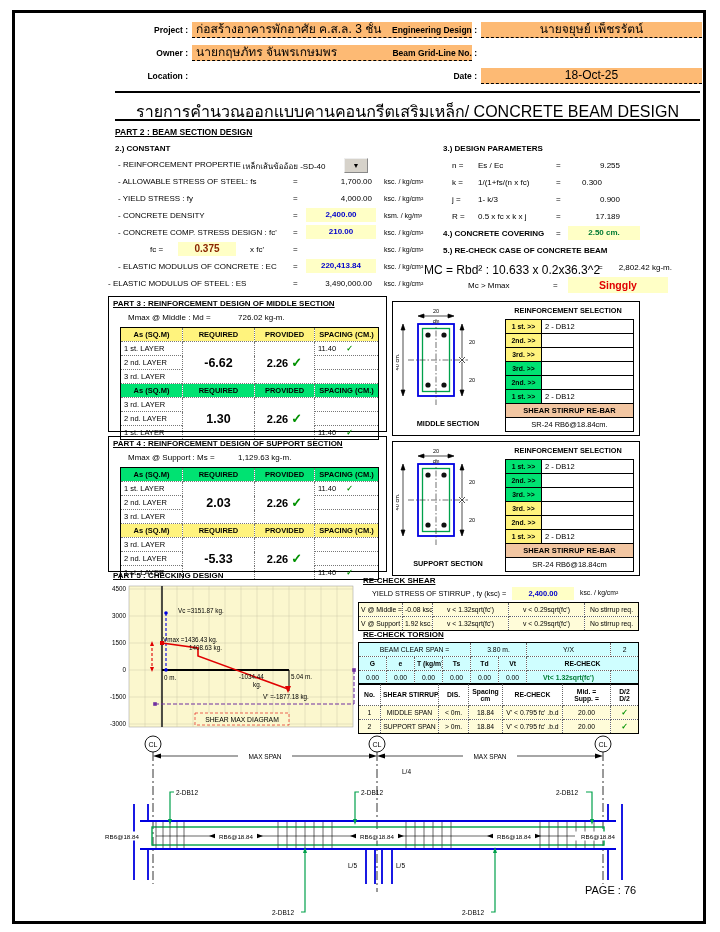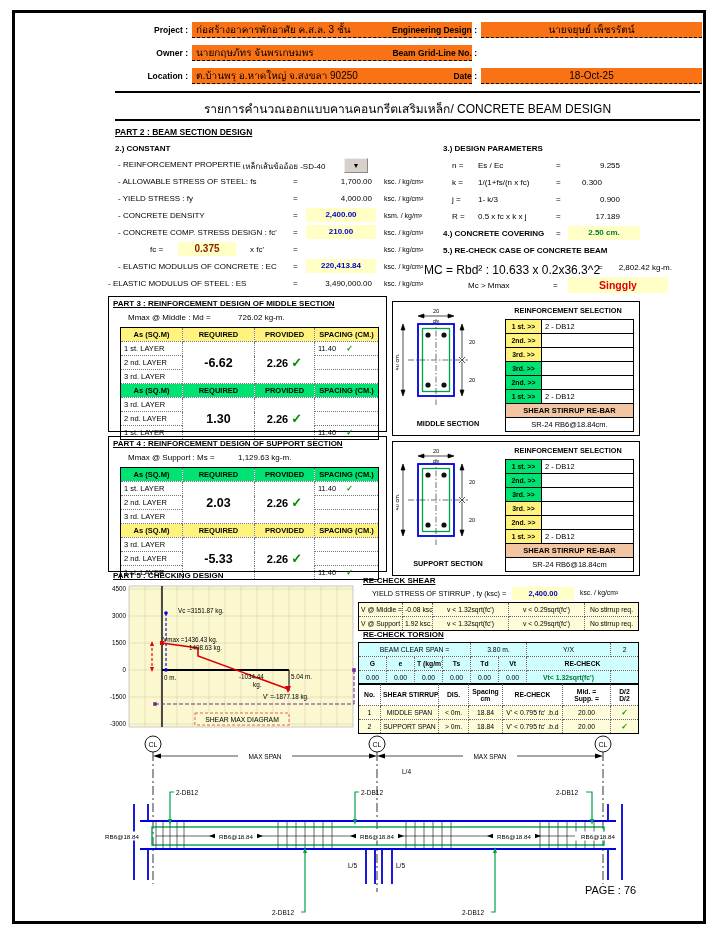--- a/index.html
+++ b/index.html
@@ -6,21 +6,21 @@
   #page{position:relative;width:720px;height:932px;background:#fff;overflow:hidden;
         font-family:"Liberation Sans",sans-serif;color:#000;}
   .a{position:absolute;}
   .t{font-size:8px;white-space:nowrap;}
   .b{font-weight:bold;}
   .r{text-align:right;}
   .c{text-align:center;}
   .u{text-decoration:underline;}
   .frame{border:3px solid #000;}
   .hline{background:#000;height:2px;}
-  .ybox{background:#f97316;border-bottom:1.5px dashed #000;font-size:10px;line-height:15px;padding:0 4px;white-space:nowrap;overflow:hidden;}
+  .ybox{background:#fdba74;border-bottom:1.5px dashed #000;font-size:12px;line-height:15px;padding:0 4px;white-space:nowrap;overflow:hidden;}
   .blue{color:#0000CC;}
   .red{color:#E00000;}
   .maroon{color:#8B2500;}
   .green{color:#007A33;}
   .ycell{background:#FFFFC6;text-align:center;}
   .lab{font-size:8.5px;font-weight:bold;white-space:nowrap;}
   .dd{background:#D6D2CA;border:1px solid #888;border-top-color:#eee;border-left-color:#eee;
       font-size:7px;text-align:center;line-height:13px;cursor:default;}
   table{border-collapse:collapse;table-layout:fixed;}
   .lt{border:1.5px solid #000;font-size:7.5px;}
@@ -46,30 +46,29 @@
 <body>
 
 <div id="page">
   <div class="a frame" style="left:12px;top:10px;width:688px;height:908px;"></div>
 
   <div class="a lab r" style="left:108px;top:25px;width:80px;">Project :</div>
   <div class="a ybox" style="left:192px;top:22px;width:272px;height:15px;">ก่อสร้างอาคารพักอาศัย ค.ส.ล. 3 ชั้น</div>
   <div class="a lab r" style="left:108px;top:48px;width:80px;">Owner :</div>
   <div class="a ybox" style="left:192px;top:45px;width:272px;height:15px;">นายกฤษภัทร จันพรเกษมพร</div>
   <div class="a lab r" style="left:108px;top:71px;width:80px;">Location :</div>
-  <div class="a ybox" style="left:192px;top:68px;width:272px;height:15px;">ต.บ้านพรุ อ.หาดใหญ่ จ.สงขลา  90250</div>
 
   <div class="a lab r" style="left:383px;top:25px;width:94px;">Engineering Design :</div>
   <div class="a ybox c" style="left:481px;top:22px;width:213px;height:15px;">นายจยุษย์  เพ็ชรรัตน์</div>
   <div class="a lab r" style="left:383px;top:48px;width:94px;">Beam Grid-Line No. :</div>
   <div class="a lab r" style="left:383px;top:71px;width:94px;">Date :</div>
   <div class="a ybox c" style="left:481px;top:68px;width:213px;height:15px;">18-Oct-25</div>
 
   <div class="a hline" style="left:115px;top:91px;width:585px;"></div>
-  <div class="a c" style="left:115px;top:99px;width:585px;font-size:12px;">รายการคำนวณออกแบบคานคอนกรีตเสริมเหล็ก/ CONCRETE BEAM DESIGN</div>
+  <div class="a c" style="left:115px;top:99px;width:585px;font-size:16px;">รายการคำนวณออกแบบคานคอนกรีตเสริมเหล็ก/ CONCRETE BEAM DESIGN</div>
   <div class="a hline" style="left:115px;top:119px;width:585px;"></div>
 
   <div class="a t b u" style="left:115px;top:127px;font-size:8.5px;">PART 2 : BEAM SECTION DESIGN</div>
   <div class="a t b" style="left:115px;top:144px;">2.)  CONSTANT</div>
 
   <div class="a t" style="left:118px;top:160px;">-  REINFORCEMENT PROPERTIE</div>
   <div class="a t c" style="left:228px;top:160px;width:112px;">เหล็กเส้นข้ออ้อย -SD-40</div>
   <div class="a dd" style="left:344px;top:158px;width:22px;height:13px;">▼</div>
 
   <div class="a t" style="left:118px;top:177px;">-  ALLOWABLE STRESS OF STEEL: fs</div>

